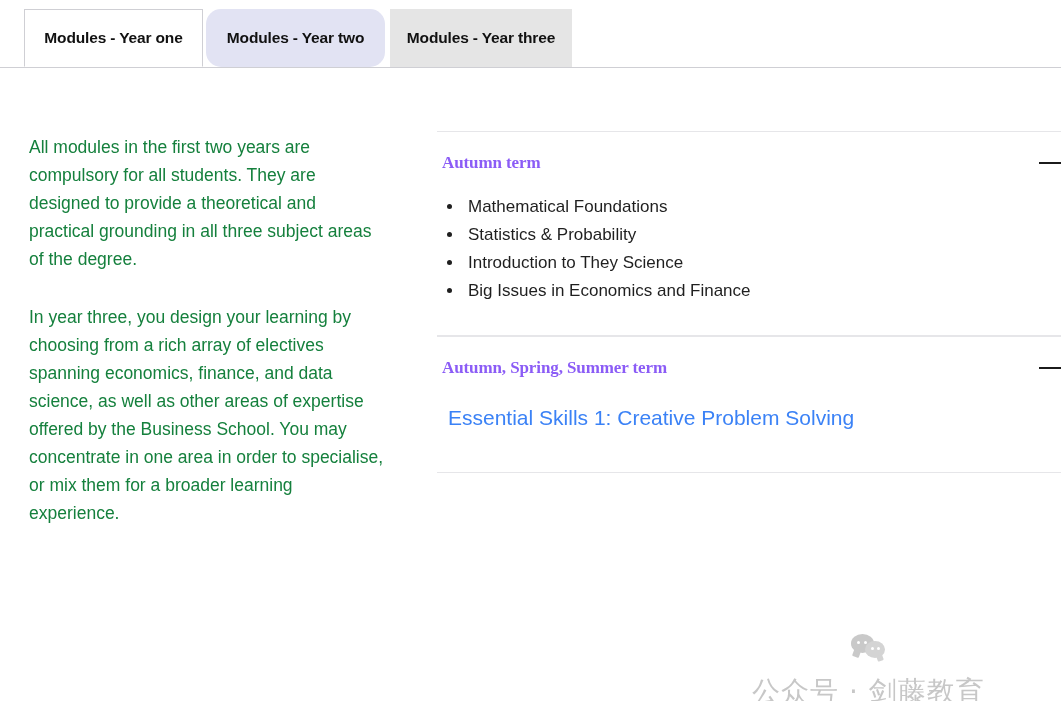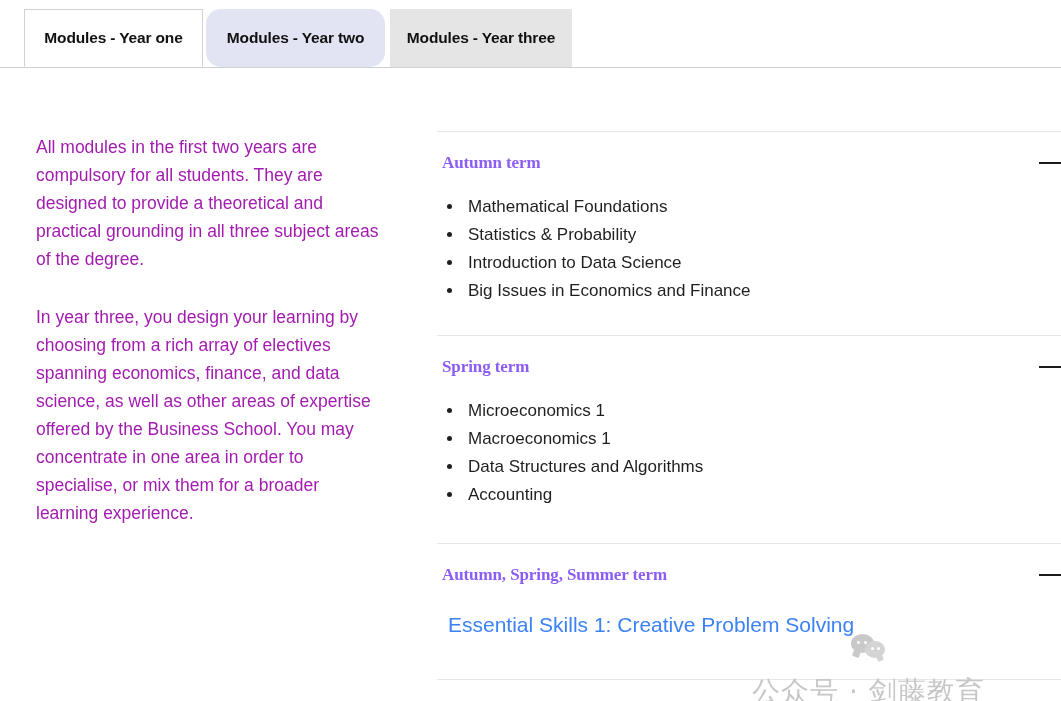--- a/index.html
+++ b/index.html
@@ -82,24 +82,24 @@
   }
 
   
   .intro {
     position: absolute;
     left: 24px;
     top: 64px;
     width: 362px;
   }
   .intro p {
-    margin: 0 0 30px 12px;
+    margin: 0 0 30px 5px;
     font-size: 17.5px;
     line-height: 28px;
-    color: #a21caf;
+    color: #15803d;
     font-weight: 400;
   }
   .intro p:last-child {
     margin-bottom: 0;
   }
 
   
   .accordion {
     position: absolute;
     left: 437px;
@@ -278,42 +278,28 @@
 
     <div class="acc-section first">
       <div class="acc-header">
         <span class="acc-title">Autumn term</span>
         <span class="toggle-icon"></span>
       </div>
       <div class="acc-body">
         <ul>
           <li>Mathematical Foundations</li>
           <li>Statistics &amp; Probability</li>
-          <li>Introduction to Data Science</li>
+          <li>Introduction to They Science</li>
           <li>Big Issues in Economics and Finance</li>
         </ul>
       </div>
     </div>
 
     <div class="divider"></div>
 
-    <div class="acc-section">
-      <div class="acc-header">
-        <span class="acc-title">Spring term</span>
-        <span class="toggle-icon"></span>
-      </div>
-      <div class="acc-body">
-        <ul>
-          <li>Microeconomics 1</li>
-          <li>Macroeconomics 1</li>
-          <li>Data Structures and Algorithms</li>
-          <li>Accounting</li>
-        </ul>
-      </div>
-    </div>
 
     <div class="divider"></div>
 
     <div class="acc-section">
       <div class="acc-header">
         <span class="acc-title">Autumn, Spring, Summer term</span>
         <span class="toggle-icon"></span>
       </div>
       <div class="acc-body">
         <p class="plain-text">Essential Skills 1: Creative Problem Solving</p>

